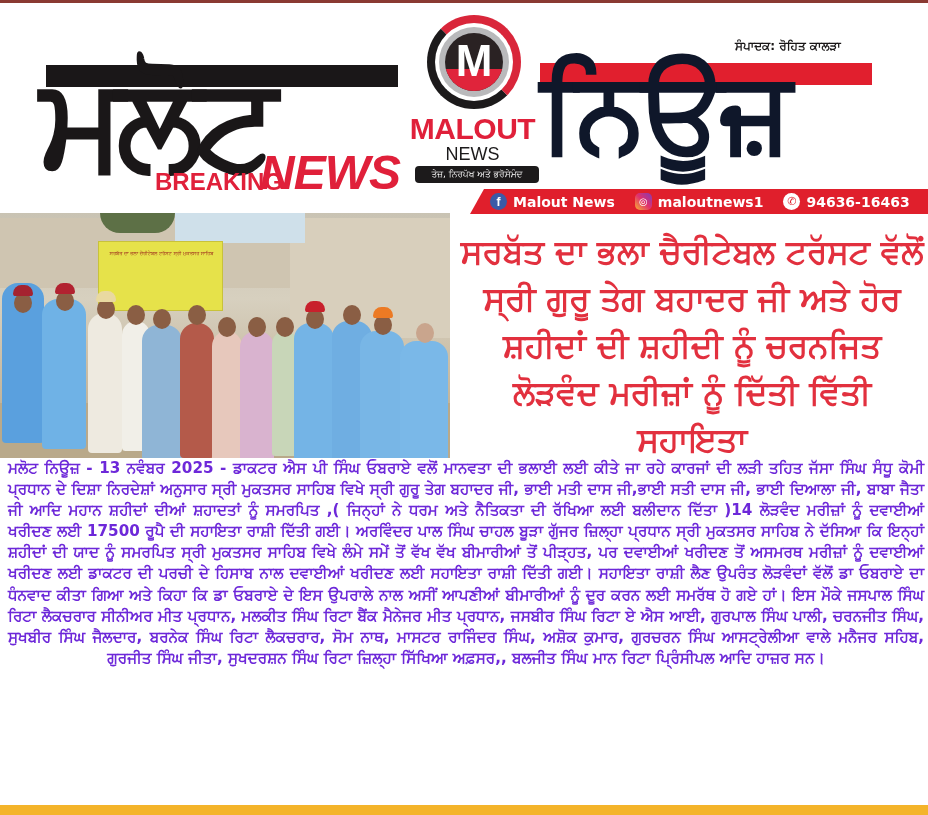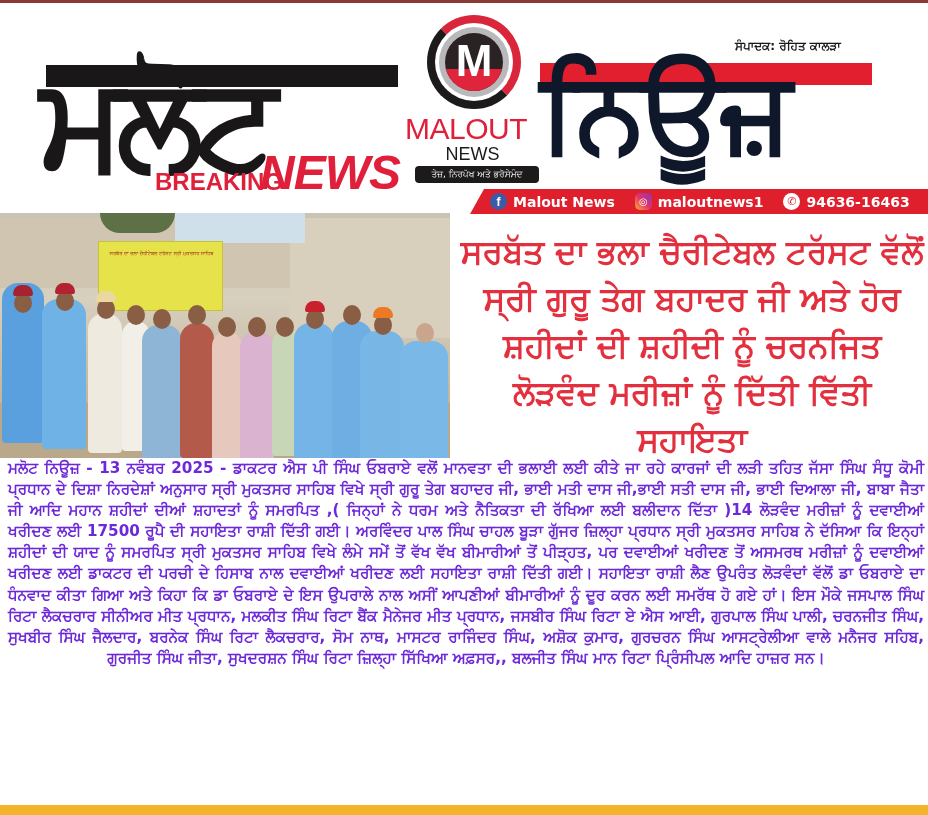--- a/index.html
+++ b/index.html
@@ -17,21 +17,21 @@
   .breaking { position: absolute; left: 155px; top: 165px; font-family: "Liberation Sans", sans-serif; font-weight: 700; font-size: 24px; color: #e0203a; }
   .news-big { position: absolute; left: 260px; top: 142px; font-family: "Liberation Sans", sans-serif; font-weight: 700; font-style: italic; font-size: 48px; color: #e0203a; letter-spacing: -1px; }
 
   
   .logo { position: absolute; left: 405px; top: 8px; width: 130px; height: 175px; }
   .logo .ring { position: absolute; left: 22px; top: 4px; width: 94px; height: 94px; border-radius: 50%; border: 8px solid #1c1a1b; border-right-color: #d9263a; border-top-color: #d9263a; }
   .logo .disc { position: absolute; left: 34px; top: 16px; width: 70px; height: 70px; border-radius: 50%; background: #b9b9bb; }
   .logo .disc-inner { position: absolute; left: 40px; top: 22px; width: 58px; height: 58px; border-radius: 50%; background: #2a2223; overflow: hidden; }
   .logo .disc-inner::after { content: ""; position: absolute; left: 0; bottom: 0; width: 58px; height: 22px; background: #e0243b; }
   .logo .m { position: absolute; left: 40px; top: 24px; width: 58px; text-align: center; font-family: "Liberation Sans", sans-serif; font-weight: 700; font-size: 44px; color: #ffffff; line-height: 52px; }
-  .logo .malout { position: absolute; left: 0; top: 101px; width: 135px; font-family: "Liberation Sans", sans-serif; font-weight: 400; font-size: 30px; color: #e0203a; letter-spacing: -0.5px; }
+  .logo .malout { position: absolute; left: 0; top: 101px; width: 135px; text-align: center; font-family: "Liberation Sans", sans-serif; font-weight: 700; font-size: 30px; color: #e0203a; letter-spacing: -0.5px; }
   .logo .news { position: absolute; left: 0; top: 133px; width: 135px; text-align: center; font-family: "Liberation Sans", sans-serif; font-size: 18px; color: #1c1a1b; }
   .logo .tag { position: absolute; left: 10px; top: 155px; width: 124px; height: 17px; background: #1c1a1b; border-radius: 4px; color: #ffffff; font-size: 9px; line-height: 17px; text-align: center; }
 
   .editor { position: absolute; left: 735px; top: 36px; font-size: 12px; color: #1a1718; font-weight: 700; }
   .masthead-right { position: absolute; left: 540px; top: 38px; width: 330px; height: 150px; }
   .masthead-right .bar { position: absolute; left: 0; top: 22px; width: 332px; height: 22px; background: #e11f2e; }
   .masthead-right .glyphs { position: absolute; left: 0; top: 0px; width: 340px; font-family: "DejaVu Sans", sans-serif; font-weight: 700; font-size: 112px; line-height: 140px; color: #0f172a; letter-spacing: -4px; white-space: nowrap; }
 
   
   .social { position: absolute; left: 470px; top: 189px; width: 458px; height: 25px; background: #e01f2c; clip-path: polygon(14px 0, 100% 0, 100% 100%, 0 100%); display: flex; align-items: center; padding-left: 20px; gap: 6px; color: #ffffff; font-family: "DejaVu Sans", sans-serif; font-weight: 700; font-size: 14px; }

